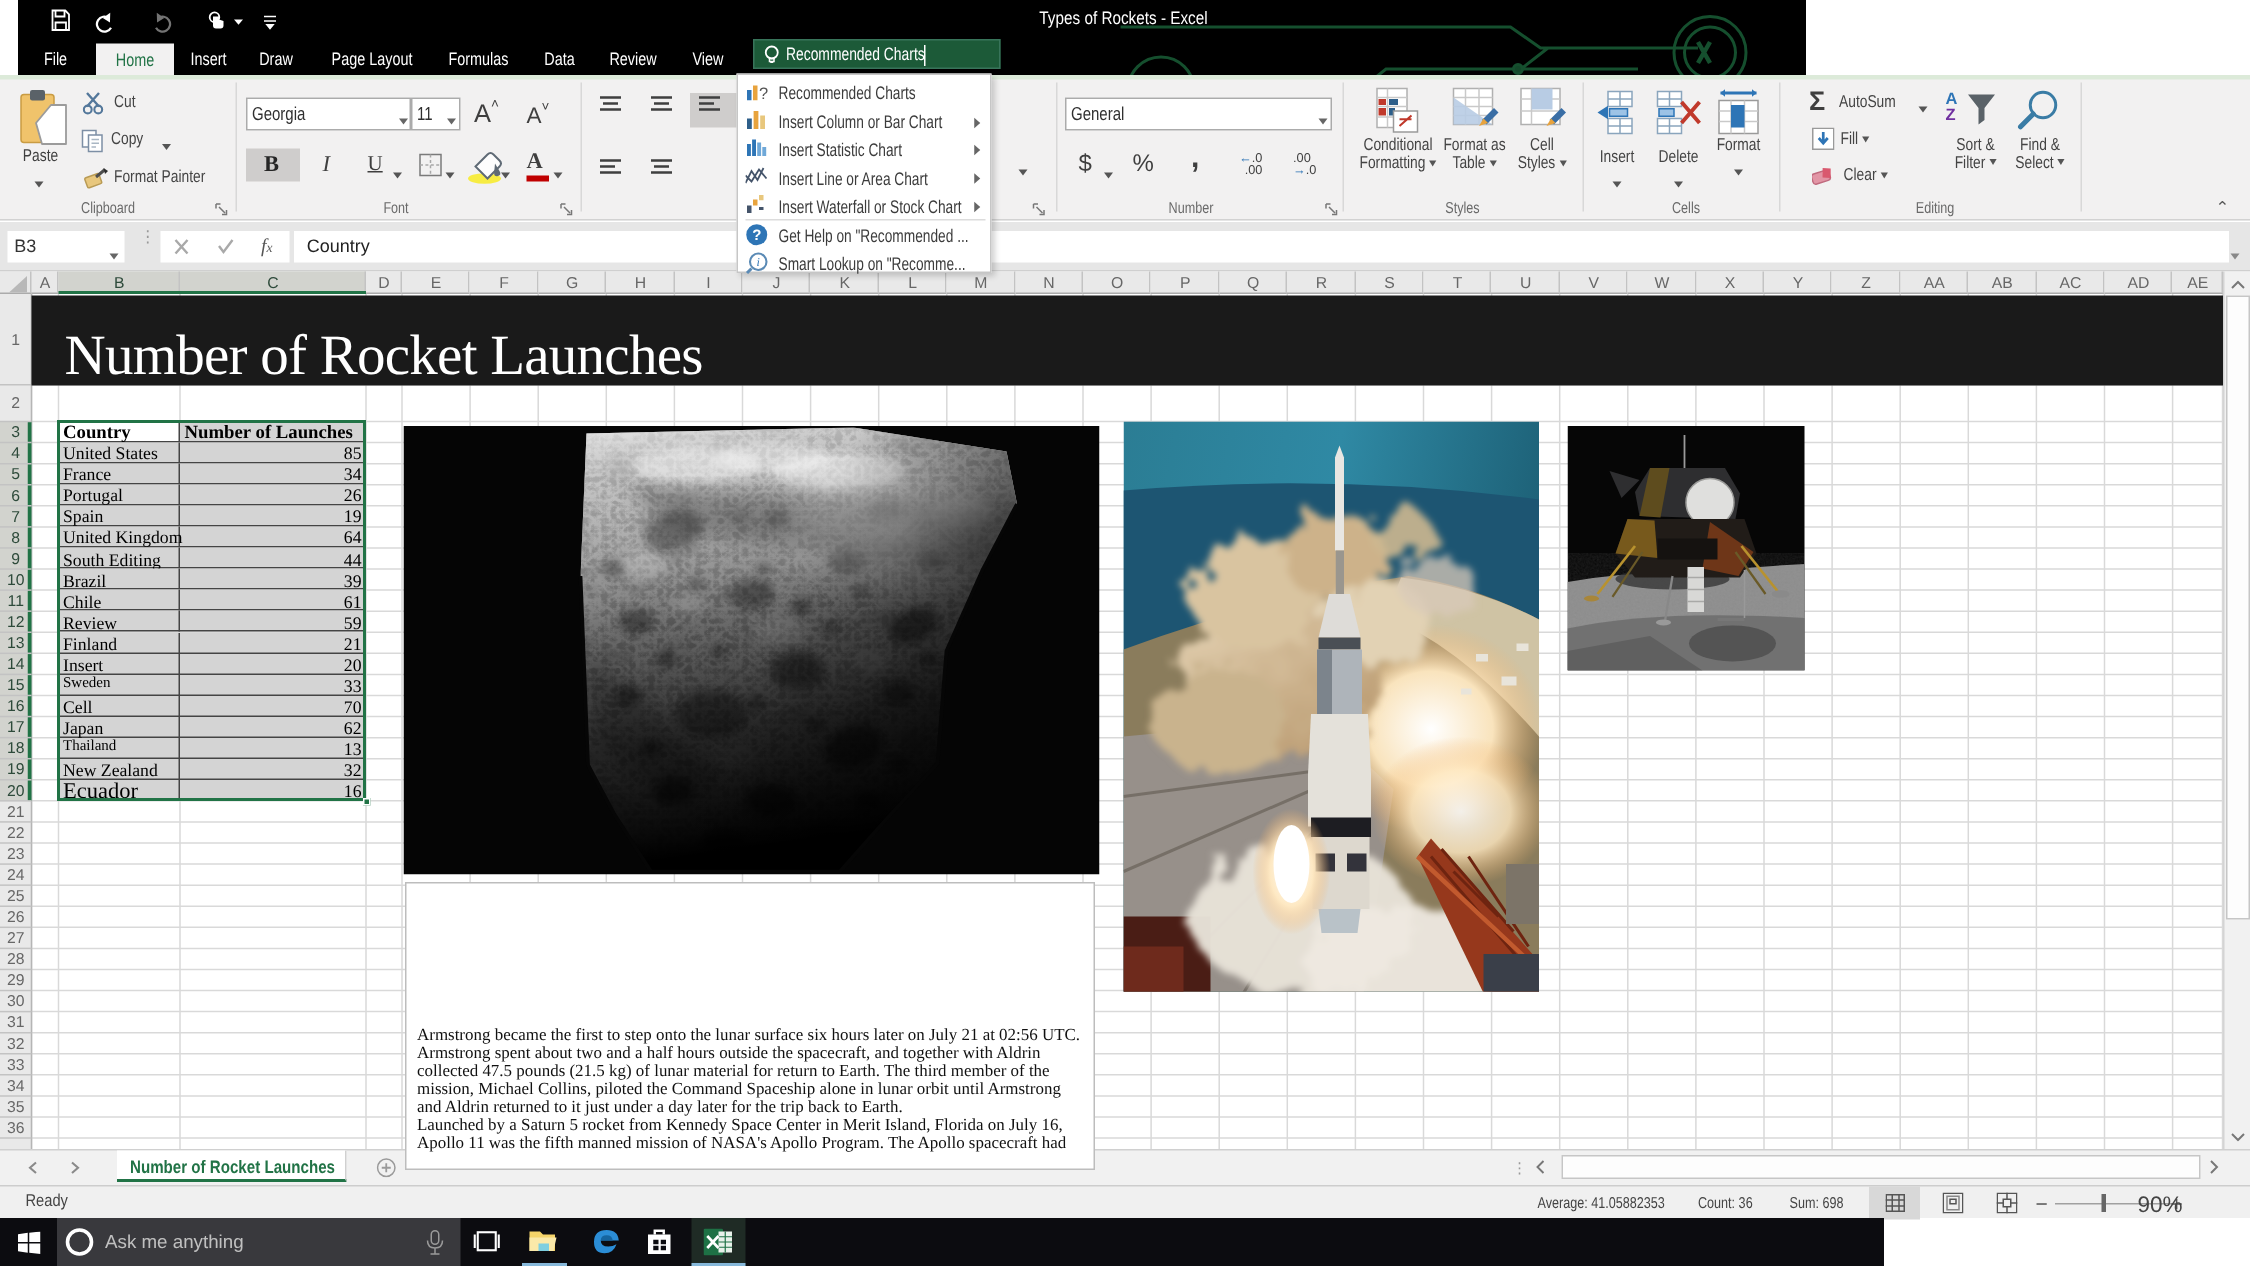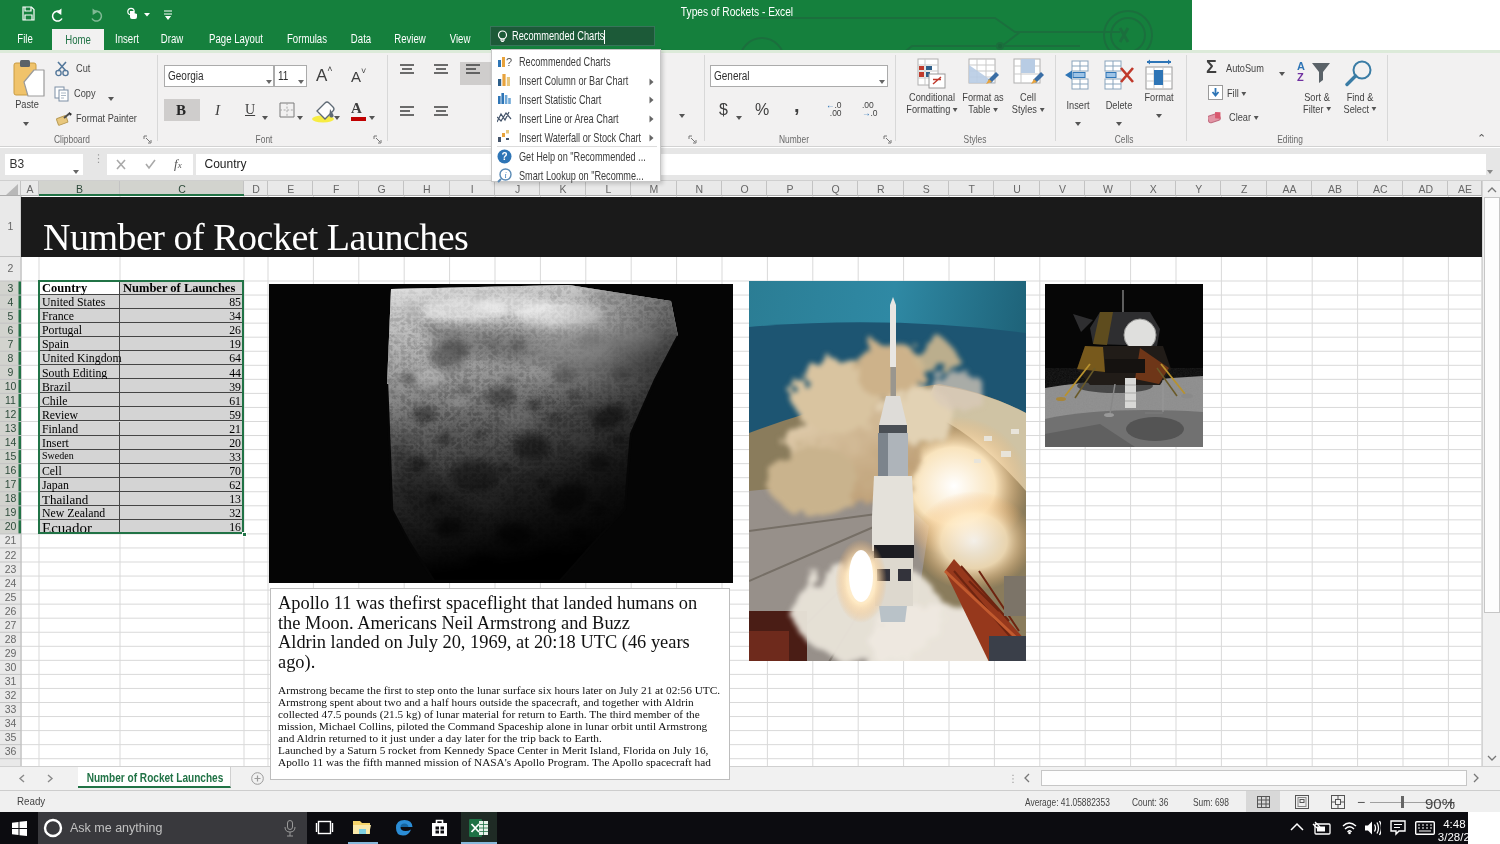--- a/index.html
+++ b/index.html
@@ -1,18 +1,18 @@
 <!DOCTYPE html>
 <html><head><meta charset="utf-8"><style>
 *{margin:0;padding:0;box-sizing:border-box}
 html,body{width:1500px;height:844px;overflow:hidden}
 #app{position:relative;width:1500px;height:844px;font-family:"Liberation Sans",sans-serif;background:#fff}
 .abs{position:absolute}
 
-#hdr{position:absolute;left:0;top:0;width:1192px;height:50px;background:#15803d;overflow:hidden}
+#hdr{position:absolute;left:12px;top:0;width:1192px;height:50px;background:#000000;overflow:hidden}
 .tab{position:absolute;top:32px;font-size:12px;color:#fff;white-space:nowrap;transform:translateX(-50%) scaleX(0.8)}
 #hometab{position:absolute;left:52px;top:29px;width:52px;height:21px;background:#f2f1f1}
 #hometab span{position:absolute;left:50%;top:4px;transform:translateX(-50%) scaleX(0.8);font-size:12px;color:#217346;white-space:nowrap}
 #qsearch{position:absolute;left:490px;top:26px;width:165px;height:20px;background:#1c5a38;border:1px solid #38745a;color:#fff;font-size:12px;line-height:19px}
 #titletext{position:absolute;top:5px;left:647px;width:180px;text-align:center;color:#fff;font-size:12px}
 
 #ribbon{position:absolute;left:0;top:50px;width:1500px;height:97px;background:#f2f1f1;border-bottom:1px solid #d2d2d2}
 #ribbon .gl{position:absolute;font-size:10.5px;color:#6a6a6a;transform:translateX(-50%) scaleX(0.8);top:83px;white-space:nowrap}
 #ribbon .div{position:absolute;top:5px;height:86px;width:1px;background:#d8d8d8}
 #ribbon .dl{position:absolute;width:10px;height:10px}
@@ -23,21 +23,21 @@
 .ctr{}
 .car{display:inline-block;width:0;height:0;border-left:3.5px solid transparent;border-right:3.5px solid transparent;border-top:4px solid #555;vertical-align:middle}
 
 #fbar{position:absolute;left:0;top:148px;width:1500px;height:33px;background:#e6e6e6;border-bottom:1px solid #cfcfcf}
 
 #colhdr{position:absolute;left:0;top:181px;width:1500px;height:15px;background:#e9e9e9}
 #grid{position:absolute;left:0;top:196px;width:1500px;height:570px;background:#fff;overflow:hidden}
 
 #tabbar{position:absolute;left:0;top:766px;width:1500px;height:24px;background:#f1f1f1;border-top:1px solid #d0d0d0}
 #sbar{position:absolute;left:0;top:790px;width:1500px;height:22px;background:#f0f0f0;border-top:1px solid #cdcdcd;font-size:11.5px;color:#444}
-#taskbar{position:absolute;left:0;top:812px;width:1468px;height:32px;background:#0c0c10}
+#taskbar{position:absolute;left:0;top:812px;width:1256px;height:32px;background:#0c0c10}
 .seg{position:absolute;white-space:nowrap}
 </style></head>
 <body>
 <div id="app">
 
 <div id="hdr">
 <svg class="abs" style="left:700px;top:0" width="800" height="50" viewBox="0 0 800 50">
  <g stroke="#1d6a3e" stroke-width="2" fill="none" opacity="0.75">
   <circle cx="428" cy="35" r="24"></circle>
           <circle cx="428" cy="35" r="17"></circle>
@@ -599,21 +599,21 @@
 <div class="abs" style="left:39px;top:463.65px;width:81px;height:14.05px;background:#d4d4d4;border-right:1px solid #444;border-bottom:1px solid #444"></div>
 <div class="abs" style="left:120px;top:463.65px;width:124px;height:14.05px;background:#d4d4d4;border-right:1px solid #444;border-bottom:1px solid #444"></div>
 <div class="abs" style="left:42px;top:463.85px;font-family:'Liberation Serif',serif;font-size:11.8px;font-weight:normal;color:#000;white-space:nowrap">Cell</div>
 <div class="abs" style="left:200px;top:463.85px;width:41px;text-align:right;font-family:'Liberation Serif',serif;font-size:11.8px;color:#000">70</div>
 <div class="abs" style="left:39px;top:477.70px;width:81px;height:14.05px;background:#d4d4d4;border-right:1px solid #444;border-bottom:1px solid #444"></div>
 <div class="abs" style="left:120px;top:477.70px;width:124px;height:14.05px;background:#d4d4d4;border-right:1px solid #444;border-bottom:1px solid #444"></div>
 <div class="abs" style="left:42px;top:477.90px;font-family:'Liberation Serif',serif;font-size:11.8px;font-weight:normal;color:#000;white-space:nowrap">Japan</div>
 <div class="abs" style="left:200px;top:477.90px;width:41px;text-align:right;font-family:'Liberation Serif',serif;font-size:11.8px;color:#000">62</div>
 <div class="abs" style="left:39px;top:491.75px;width:81px;height:14.05px;background:#d4d4d4;border-right:1px solid #444;border-bottom:1px solid #444"></div>
 <div class="abs" style="left:120px;top:491.75px;width:124px;height:14.05px;background:#d4d4d4;border-right:1px solid #444;border-bottom:1px solid #444"></div>
-<div class="abs" style="left:42px;top:491.95px;font-family:'Liberation Serif',serif;font-size:13px;font-weight:normal;color:#000;white-space:nowrap">Thailand</div>
+<div class="abs" style="left:42px;top:491.95px;font-family:'Liberation Serif',serif;font-size:10px;font-weight:normal;color:#000;white-space:nowrap">Thailand</div>
 <div class="abs" style="left:200px;top:491.95px;width:41px;text-align:right;font-family:'Liberation Serif',serif;font-size:11.8px;color:#000">13</div>
 <div class="abs" style="left:39px;top:505.80px;width:81px;height:14.05px;background:#d4d4d4;border-right:1px solid #444;border-bottom:1px solid #444"></div>
 <div class="abs" style="left:120px;top:505.80px;width:124px;height:14.05px;background:#d4d4d4;border-right:1px solid #444;border-bottom:1px solid #444"></div>
 <div class="abs" style="left:42px;top:506.00px;font-family:'Liberation Serif',serif;font-size:11.8px;font-weight:normal;color:#000;white-space:nowrap">New Zealand</div>
 <div class="abs" style="left:200px;top:506.00px;width:41px;text-align:right;font-family:'Liberation Serif',serif;font-size:11.8px;color:#000">32</div>
 <div class="abs" style="left:39px;top:519.85px;width:81px;height:14.05px;background:#d4d4d4;border-right:1px solid #444;border-bottom:1px solid #444"></div>
 <div class="abs" style="left:120px;top:519.85px;width:124px;height:14.05px;background:#d4d4d4;border-right:1px solid #444;border-bottom:1px solid #444"></div>
 <div class="abs" style="left:42px;top:520.05px;font-family:'Liberation Serif',serif;font-size:15px;font-weight:normal;color:#000;white-space:nowrap">Ecuador</div>
 <div class="abs" style="left:200px;top:520.05px;width:41px;text-align:right;font-family:'Liberation Serif',serif;font-size:11.8px;color:#000">16</div>
 <div class="abs" style="left:37.5px;top:279.5px;width:206.5px;height:254.5px;border:2px solid #217346;pointer-events:none"></div>
@@ -740,21 +740,20 @@
       </svg>
  <svg class="abs" style="left:1415px;top:9px" width="20" height="14" viewBox="0 0 20 14">
         <rect x="0.7" y="0.7" width="18.6" height="12.6" rx="1" fill="none" stroke="#fff" stroke-width="1.4"></rect>
         <path d="M3 4h2M7 4h2M11 4h2M15 4h2M3 7h2M7 7h2M11 7h2M15 7h2M4 10h12" stroke="#fff" stroke-width="1.2"></path>
       </svg>
  <div class="abs" style="left:1486px;top:6px;transform:translateX(-100%);color:#fff;font-size:11.5px;white-space:nowrap">4:48 PM</div>
  <div class="abs" style="left:1489px;top:19px;transform:translateX(-100%);color:#fff;font-size:11.5px;white-space:nowrap">3/28/2016</div>
 </div>
 
 <div class="abs" style="left:270px;top:588px;width:459.5px;height:192px;background:#fff;border:1px solid #bdbdbd;overflow:hidden">
- <div class="abs" style="left:7px;top:5px;font-family:'Liberation Serif',serif;font-size:18.4px;line-height:19.7px;color:#111;white-space:nowrap">Apollo 11 was thefirst spaceflight that landed humans on<br>the Moon. Americans Neil Armstrong and Buzz<br>Aldrin landed on July 20, 1969, at 20:18 UTC (46 years<br>ago).</div>
  <div class="abs" style="left:7px;top:94.5px;font-family:'Liberation Serif',serif;font-size:11.3px;line-height:12.05px;color:#111;white-space:nowrap">Armstrong became the first to step onto the lunar surface six hours later on July 21 at 02:56 UTC.<br>Armstrong spent about two and a half hours outside the spacecraft, and together with Aldrin<br>collected 47.5 pounds (21.5 kg) of lunar material for return to Earth. The third member of the<br>mission, Michael Collins, piloted the Command Spaceship alone in lunar orbit until Armstrong<br>and Aldrin returned to it just under a day later for the trip back to Earth.<br>Launched by a Saturn 5 rocket from Kennedy Space Center in Merit Island, Florida on July 16,<br>Apollo 11 was the fifth manned mission of NASA's Apollo Program. The Apollo spacecraft had</div>
 </div>
 
 <svg class="abs" style="left:268.5px;top:283.5px" width="464" height="299" viewBox="0 0 464 299">
 <defs>
  <filter id="mn1" x="0" y="0" width="100%" height="100%">
   <feTurbulence type="fractalNoise" baseFrequency="0.045 0.05" numOctaves="4" seed="11" result="n"></feTurbulence>
   <feColorMatrix in="n" type="matrix" values="0 0 0 0 0.55  0 0 0 0 0.55  0 0 0 0 0.55  1.6 1.6 1.6 0 -1.1"></feColorMatrix>
  </filter>
  <filter id="mn2" x="0" y="0" width="100%" height="100%">

